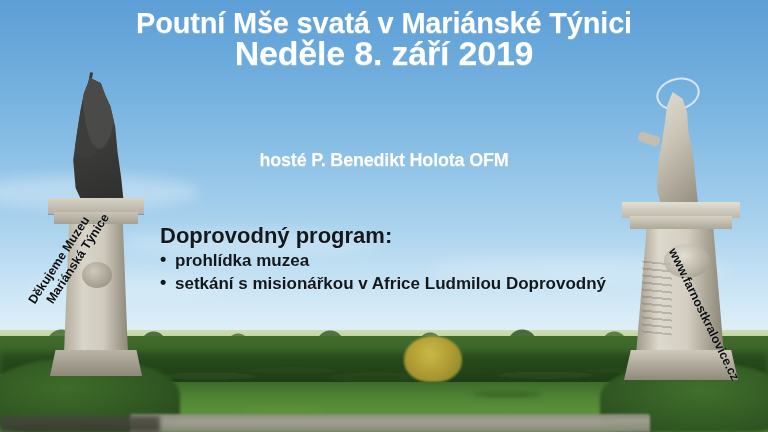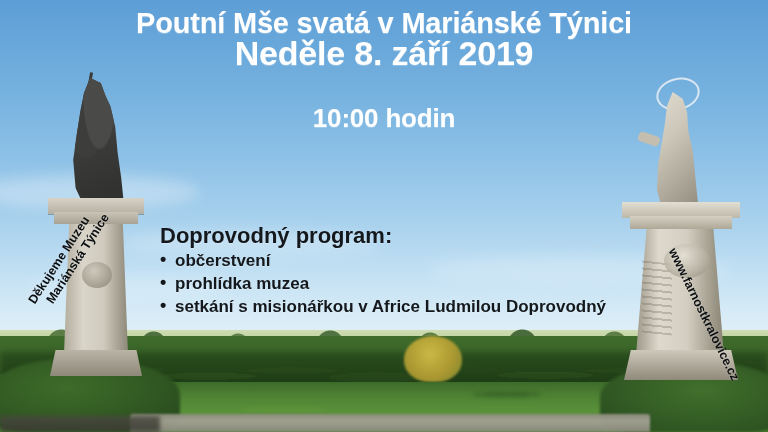--- a/index.html
+++ b/index.html
@@ -300,28 +300,27 @@
     <div class="sr-relief"></div>
     <div class="sr-base"></div>
   </div>
 
   <div class="textwrap">
 
     <div class="t-title">Poutní Mše svatá v Mariánské Týnici</div>
 
     <div class="t-sub">Neděle 8. září 2019</div>
 
-    <div class="t-time">10:00 hodin</div>
-
+
+    <div class="t-guest g1">hosté P. Benedikt Holota OFM</div>
 
 
     <div class="program">
       <div class="p-head">Doprovodný program:</div>
       <ul class="p-list">
-        <li>občerstvení</li>
         <li>prohlídka muzea</li>
         <li>setkání s misionářkou v Africe Ludmilou Doprovodný</li>
       </ul>
     </div>
 
     <div class="rot rot-left">
       <span class="l1">Děkujeme Muzeu</span>
       <span class="l2">Mariánská Týnice</span>
     </div>
 

